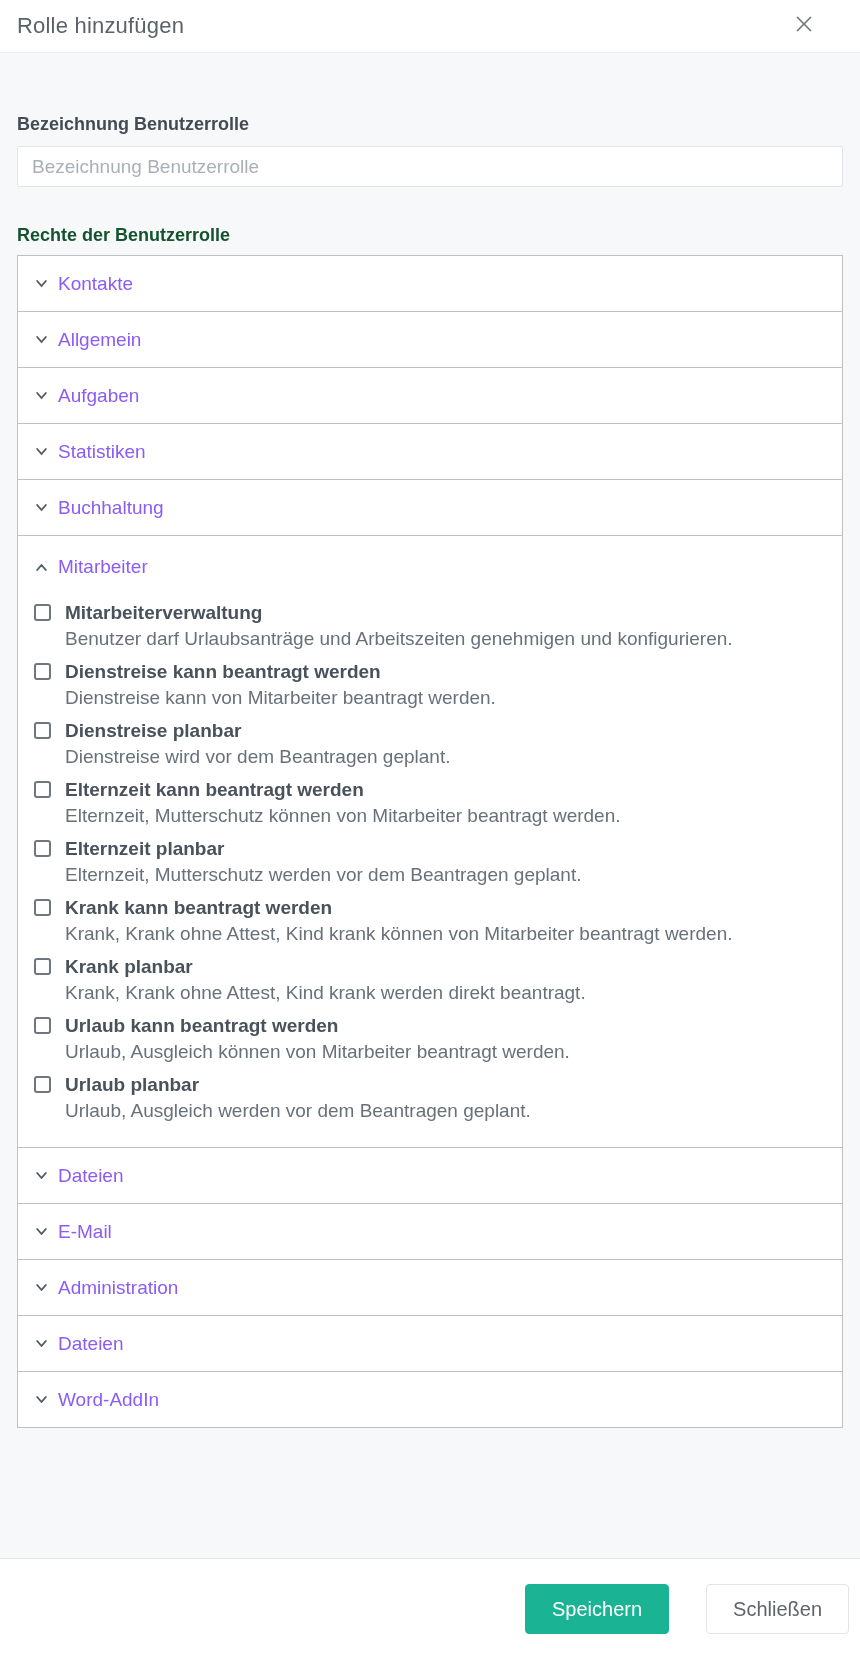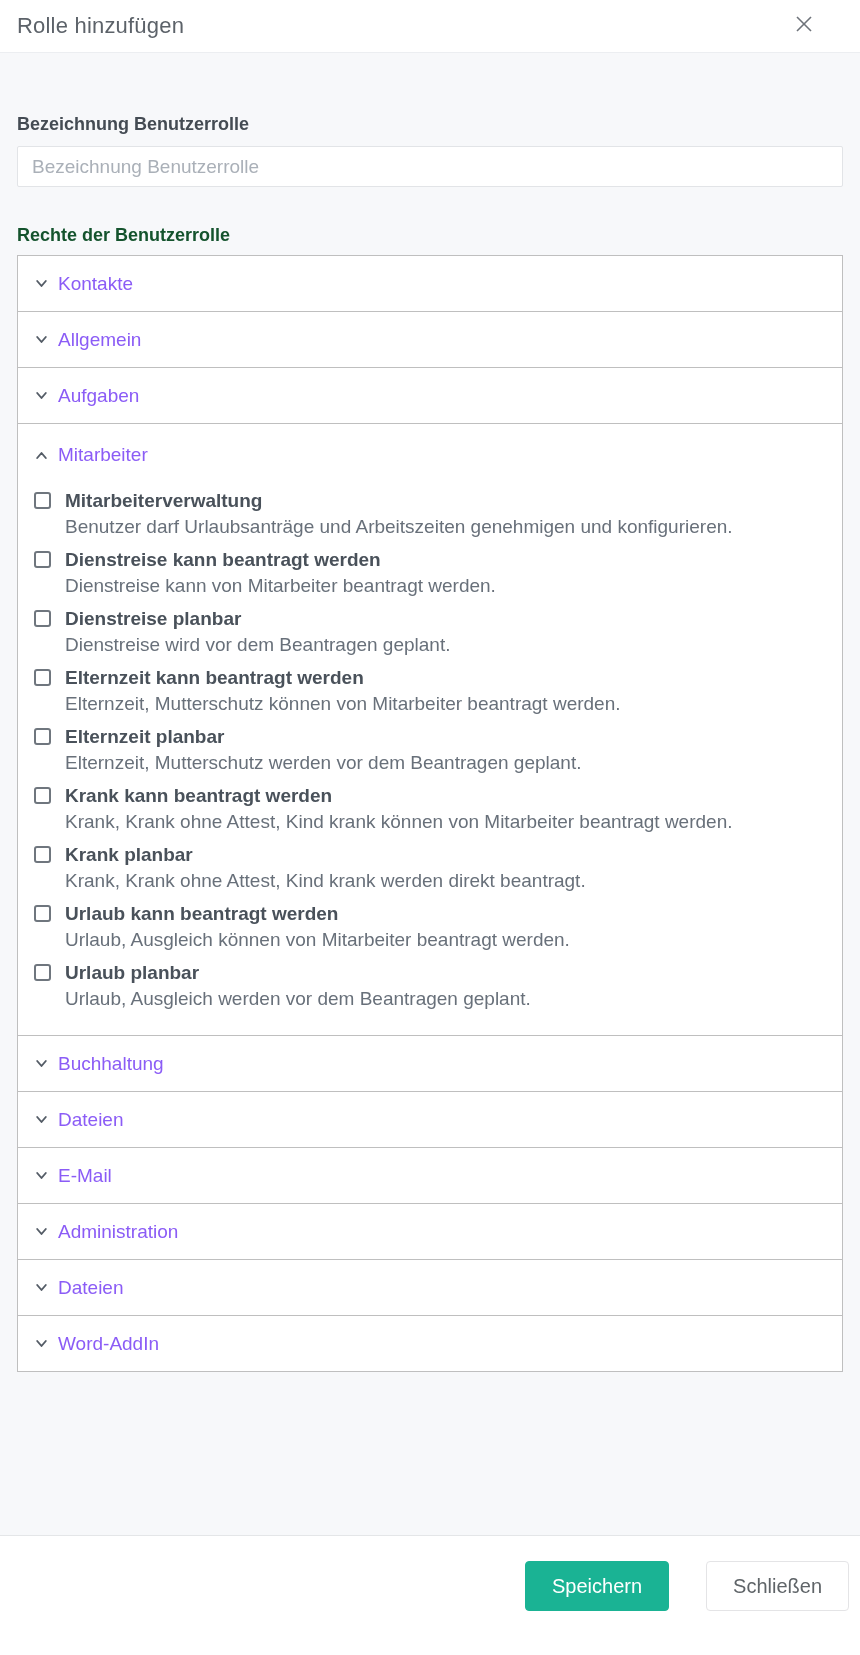--- a/index.html
+++ b/index.html
@@ -122,21 +122,21 @@
   }
   .perm-desc {
     font-size: 19px;
     font-weight: 400;
     color: #68707a;
     line-height: 25px;
   }
   
   .modal-footer {
     flex: 0 0 auto;
-    height: 120px;
+    height: 97px;
     background: #ffffff;
     border-top: 1px solid #e4e6e8;
     display: flex;
     align-items: flex-start;
     justify-content: flex-end;
     gap: 9px;
     padding: 25px 11px 0 0;
   }
   .btn {
     height: 50px;
@@ -211,20 +211,45 @@
         <svg width="15" height="15" viewBox="0 0 15 15">
           <polyline points="3.2,5 7.5,10 11.8,5" fill="none" stroke="#545c66" stroke-width="1.9" stroke-linecap="round" stroke-linejoin="round"></polyline>
         </svg>
       </span>
 
       <span class="acc-label">Aufgaben</span>
     </div>
 
   </div>
 
+  <div class="acc-section">
+    <div class="acc-header">
+      <span class="chev chev-down">
+        <svg width="15" height="15" viewBox="0 0 15 15">
+          <polyline points="3.2,5 7.5,10 11.8,5" fill="none" stroke="#545c66" stroke-width="1.9" stroke-linecap="round" stroke-linejoin="round"></polyline>
+        </svg>
+      </span>
+
+      <span class="acc-label">Statistiken</span>
+    </div>
+
+  </div>
+
+  <div class="acc-section">
+    <div class="acc-header">
+      <span class="chev chev-down">
+        <svg width="15" height="15" viewBox="0 0 15 15">
+          <polyline points="3.2,5 7.5,10 11.8,5" fill="none" stroke="#545c66" stroke-width="1.9" stroke-linecap="round" stroke-linejoin="round"></polyline>
+        </svg>
+      </span>
+
+      <span class="acc-label">Buchhaltung</span>
+    </div>
+
+  </div>
 
   <div class="acc-section expanded">
     <div class="acc-header">
 
       <span class="chev chev-up">
         <svg width="15" height="15" viewBox="0 0 15 15">
           <polyline points="3.2,10 7.5,5 11.8,10" fill="none" stroke="#545c66" stroke-width="1.9" stroke-linecap="round" stroke-linejoin="round"></polyline>
         </svg>
       </span>
       <span class="acc-label">Mitarbeiter</span>
@@ -295,33 +320,20 @@
   </div>
 
   <div class="perm-item">
     <input type="checkbox" class="perm-checkbox" style="">
     <div class="perm-text">
       <span class="perm-title">Urlaub planbar</span>
       <span class="perm-desc">Urlaub, Ausgleich werden vor dem Beantragen geplant.</span>
     </div>
   </div>
 </div>
-  </div>
-
-  <div class="acc-section">
-    <div class="acc-header">
-      <span class="chev chev-down">
-        <svg width="15" height="15" viewBox="0 0 15 15">
-          <polyline points="3.2,5 7.5,10 11.8,5" fill="none" stroke="#545c66" stroke-width="1.9" stroke-linecap="round" stroke-linejoin="round"></polyline>
-        </svg>
-      </span>
-
-      <span class="acc-label">Buchhaltung</span>
-    </div>
-
   </div>
 
   <div class="acc-section">
     <div class="acc-header">
       <span class="chev chev-down">
         <svg width="15" height="15" viewBox="0 0 15 15">
           <polyline points="3.2,5 7.5,10 11.8,5" fill="none" stroke="#545c66" stroke-width="1.9" stroke-linecap="round" stroke-linejoin="round"></polyline>
         </svg>
       </span>
 

